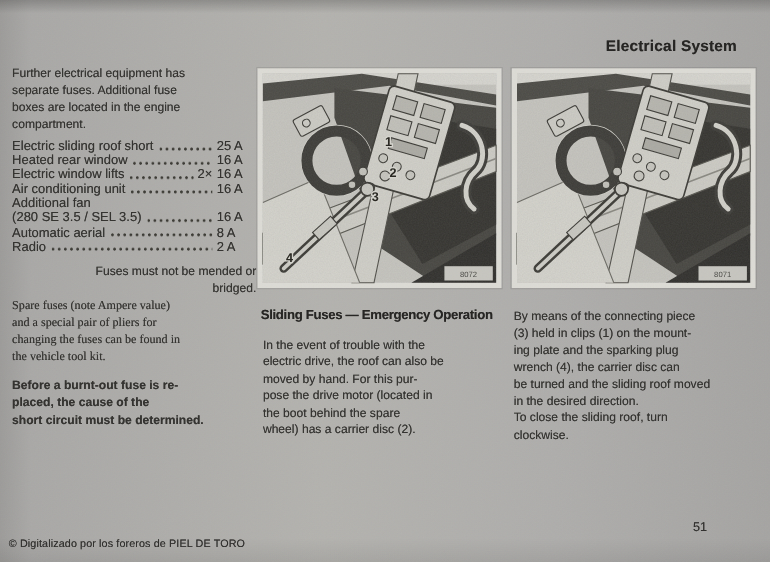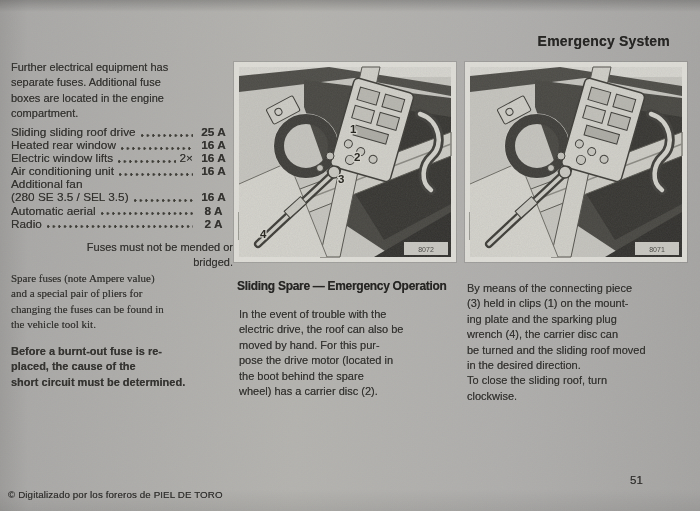--- a/index.html
+++ b/index.html
@@ -22,42 +22,42 @@
   .col-heading{font-size:12px;font-weight:bold;color:var(--ink_dark);letter-spacing:-0.3px;white-space:nowrap;}
   .fuse-table{width:219px;font-size:11.8px;}
   .fuse-row{display:flex;align-items:baseline;height:13.1px;line-height:13.1px;white-space:nowrap;}
   .fuse-label{flex:0 0 auto;}
   .leader{
     flex:1 1 auto;align-self:flex-end;height:3px;margin:0 4px 2.5px 5px;
     background-image:radial-gradient(circle at 1.2px 1.5px, #3a3933 1.05px, rgba(0,0,0,0) 1.5px);
     background-size:5.6px 3px;background-repeat:repeat-x;
   }
   .qty{flex:0 0 auto;padding-right:4px;}
-  .amp{flex:0 0 auto;min-width:33px;text-align:center;font-weight:bold;}
+  .amp{flex:0 0 auto;min-width:33px;text-align:left;}
   .figure{position:absolute;top:62px;width:222px;height:200px;box-shadow:0 0 0 1px rgba(0,0,0,0.10);}
   .watermark{font-size:9.8px;letter-spacing:0.1px;color:#2e2d2b;text-align:right;}
   .page-num{font-size:11.5px;color:#2e2d2b;}
   .grain{position:absolute;inset:0;pointer-events:none;opacity:0.05;}
 </style>
 </head>
 <body>
 
 <div class="page">
 
-  <div class="abs txt page-title" style="top:33px;right:30px;">Emergency System</div>
+  <div class="abs txt page-title" style="top:33px;right:30px;">Electrical System</div>
 
   <div class="abs txt para" style="left:11px;top:60px;width:222px;">Further electrical equipment has
 separate fuses. Additional fuse
 boxes are located in the engine
 compartment.</div>
 
   <div class="abs txt fuse-table" style="left:11px;top:126px;">
 
       <div class="fuse-row">
-        <span class="fuse-label">Sliding sliding roof drive</span>
+        <span class="fuse-label">Electric sliding roof short</span>
         <span class="leader"></span>
 
         <span class="amp">25 A</span>
       </div>
 
       <div class="fuse-row">
         <span class="fuse-label">Heated rear window</span>
         <span class="leader"></span>
 
         <span class="amp">16 A</span>
@@ -175,21 +175,21 @@
   </svg>
 
   <svg class="figure" style="left:465px;" viewBox="0 0 222 200">
     <use href="#fig-base"></use>
     <g>
       <rect x="170" y="180" width="44" height="13" fill="#c6c5bf"></rect>
       <text x="192" y="190" text-anchor="middle" font-family="Liberation Sans, sans-serif" font-size="7" fill="#4a4a46">8071</text>
     </g>
   </svg>
 
-  <div class="abs txt col-heading" style="left:237px;top:279px;">Sliding Spare — Emergency Operation</div>
+  <div class="abs txt col-heading" style="left:237px;top:279px;">Sliding Fuses — Emergency Operation</div>
   <div class="abs txt para" style="left:239px;top:307px;width:224px;">In the event of trouble with the
 electric drive, the roof can also be
 moved by hand. For this pur-
 pose the drive motor (located in
 the boot behind the spare
 wheel) has a carrier disc (2).</div>
 
   <div class="abs txt para" style="left:467px;top:281px;width:228px;">By means of the connecting piece
 (3) held in clips (1) on the mount-
 ing plate and the sparking plug

